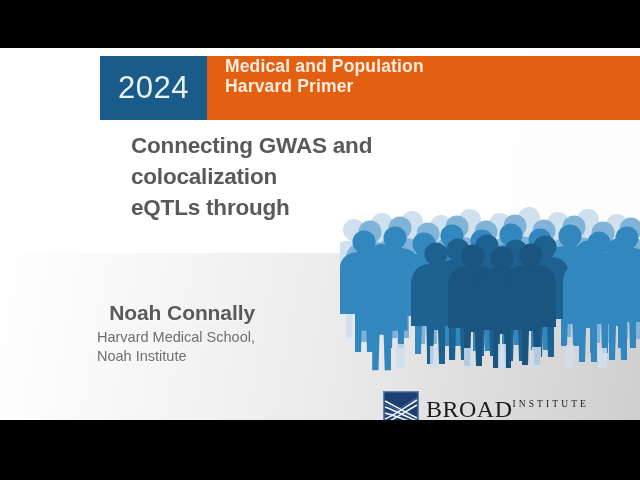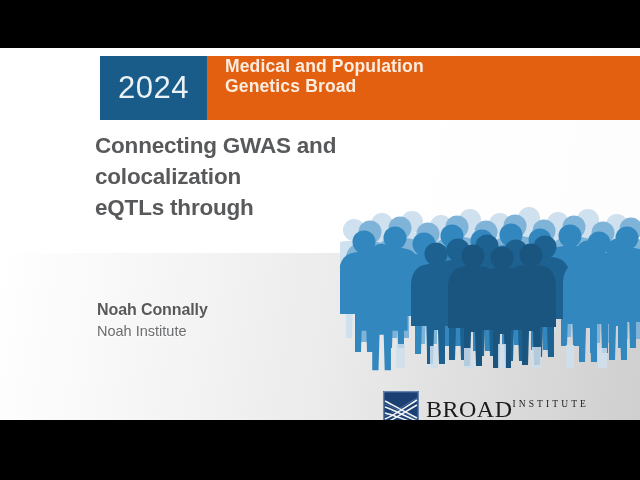--- a/index.html
+++ b/index.html
@@ -29,25 +29,25 @@
   .banner-year span { color:#eaf2f8; font-size:31px; font-weight:400; letter-spacing:.5px;
                       font-family:"Liberation Sans", sans-serif; }
   .banner-title { flex:1; height:64px; background:#e2600f; display:flex; flex-direction:column;
                   justify-content:flex-start; padding-left:18px; }
   .banner-title .l1, .banner-title .l2 {
       color:#fdece0; font-size:17.5px; font-weight:600; line-height:20px; letter-spacing:.15px; }
 
   
   .headline { position:absolute; left:95px; top:82px; width:310px; z-index:14; }
   .headline div { color:#58595b; font-size:22.5px; font-weight:bold; line-height:31px;
-                  letter-spacing:-.2px; text-shadow:0 1px 0 rgba(255,255,255,.9); }
+                  letter-spacing:-.2px; text-shadow:0 1px 0 rgba(255,255,255,.9);margin-left:36px; }
 
   
   .presenter { position:absolute; left:97px; top:253px; z-index:14; }
-  .presenter .name { color:#58595b; font-size:16px; font-weight:bold; letter-spacing:-.1px;
+  .presenter .name { color:#58595b; font-size:21px; font-weight:bold; letter-spacing:-.1px;
                      text-shadow:0 1px 0 rgba(255,255,255,.85); margin-bottom:3px;text-align:right; }
   .presenter .aff { color:#6b6c6e; font-size:14.5px; line-height:19px;
                     text-shadow:0 1px 0 rgba(255,255,255,.8); }
 
   
   .broad { position:absolute; left:383px; top:343px; z-index:14;
            display:flex; align-items:center; }
   .broad-mark { width:36px; height:36px; flex:0 0 36px; }
   .broad-word { margin-left:7px; display:flex; }
   .broad-word .b1 { color:#1b1b1b; font-size:24px; line-height:23px; letter-spacing:.5px;
@@ -156,32 +156,33 @@
         </g>
       </svg>
     </div>
 
     <div class="banner">
       <div class="banner-year">
         <span>2024</span>
       </div>
       <div class="banner-title">
         <div class="l1">Medical and Population</div>
-        <div class="l2">Genetics Broad</div>
+        <div class="l2">Harvard Primer</div>
       </div>
     </div>
 
     <div class="headline">
       <div>Connecting GWAS and</div>
       <div>colocalization</div>
       <div>eQTLs through</div>
     </div>
 
     <div class="presenter">
       <div class="name">Noah Connally</div>
+      <div class="aff">Harvard Medical School,</div>
       <div class="aff">Noah Institute</div>
     </div>
 
     <div class="broad">
       <span class="broad-mark">
         <svg width="36" height="36" viewBox="0 0 36 36" xmlns="http://www.w3.org/2000/svg" aria-hidden="true">
           <rect x="0" y="0" width="36" height="36" fill="#1b3f73"></rect>
           <g stroke="#ffffff" stroke-width="1.5" fill="none" opacity="0.95">
             <path d="M2,10 C10,14 20,20 34,27"></path>
             <path d="M2,16 C10,19 20,24 34,30"></path>

